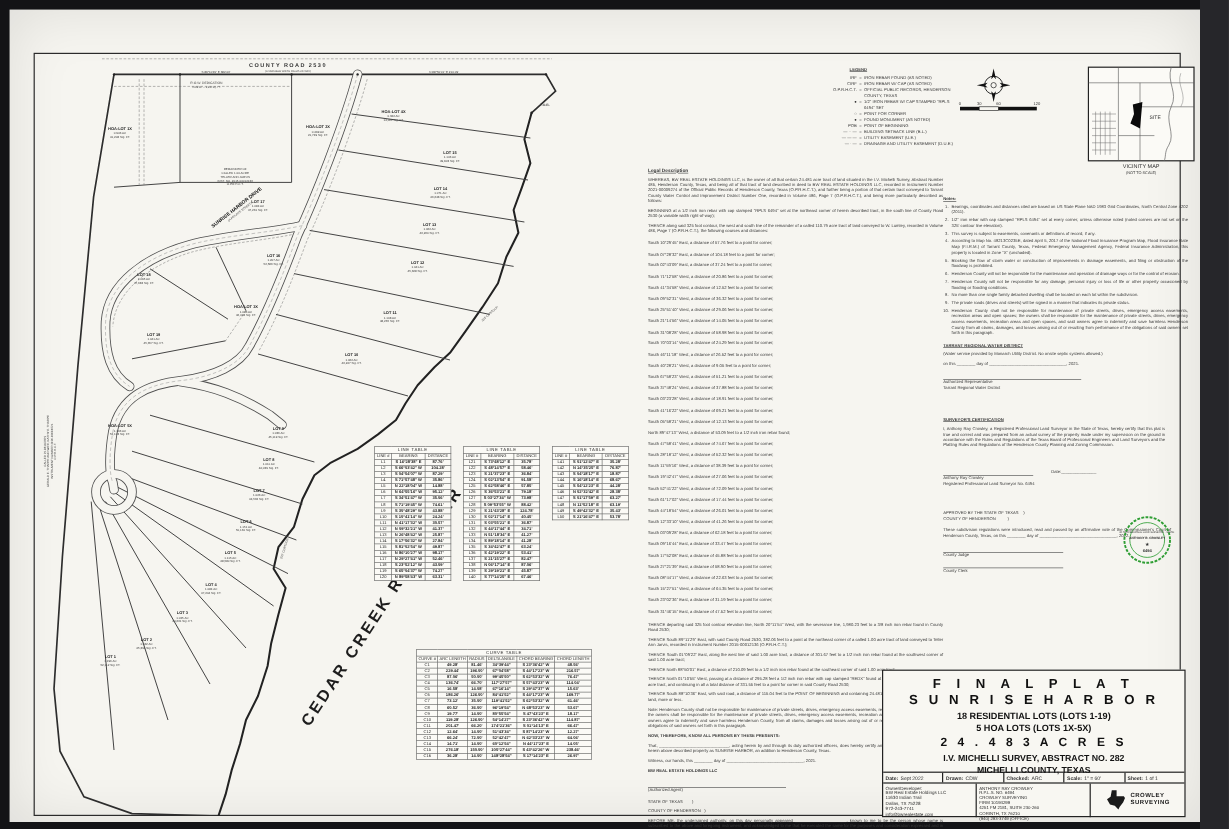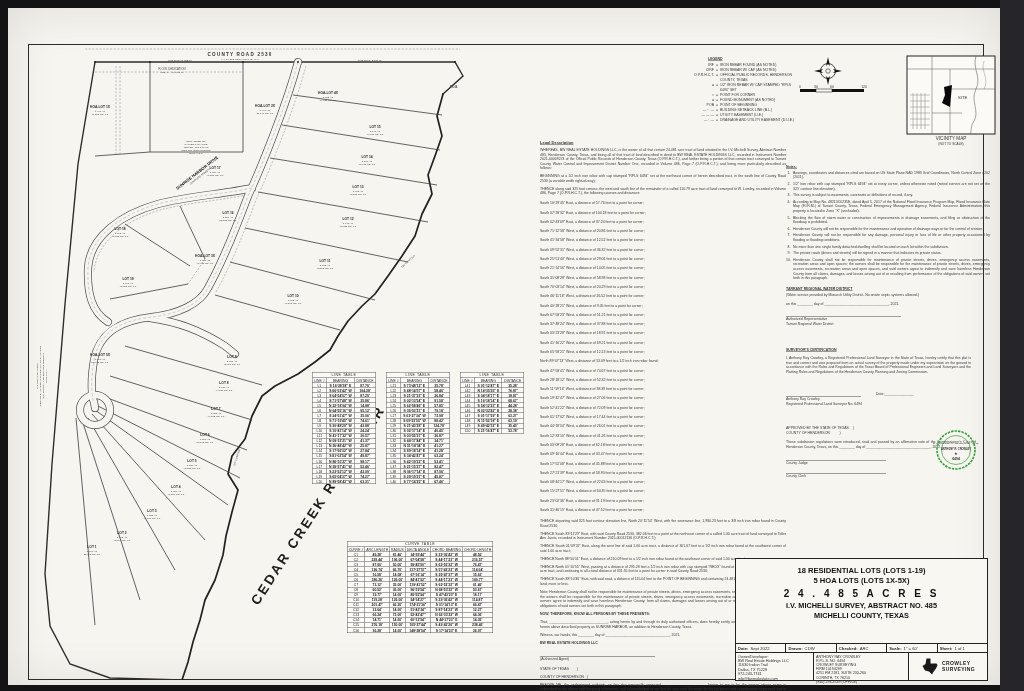--- a/index.html
+++ b/index.html
@@ -889,24 +889,26 @@
             <td>148°28'54"</td>
             <td>S 17°14'23" E</td>
             <td>26.97'</td>
           </tr>
         </tbody>
     </table>
   </div>
 
   <div class="tblock">
     <div class="tb-titles">
+      <div class="tb-l1">F I N A L   P L A T</div>
+      <div class="tb-l2">S U N R I S E   H A R B O R</div>
       <div class="tb-l3">18 RESIDENTIAL LOTS (LOTS 1-19)</div>
       <div class="tb-l4">5 HOA LOTS (LOTS 1X-5X)</div>
-      <div class="tb-l5">2 4 . 4 8 5   A C R E S</div>
-      <div class="tb-l6">I.V. MICHELLI SURVEY, ABSTRACT NO. 485</div>
+      <div class="tb-l5">2 4 . 4 8 3   A C R E S</div>
+      <div class="tb-l6">I.V. MICHELLI SURVEY, ABSTRACT NO. 282</div>
       <div class="tb-l7">MICHELLI COUNTY, TEXAS</div>
     </div>
     <div class="tb-strip">
       <div class="tb-cell">
           <b>Date:</b>
           <span>Sept 2022</span>
         </div>
       <div class="tb-cell">
           <b>Drawn:</b>
           <span>CDW</span>

